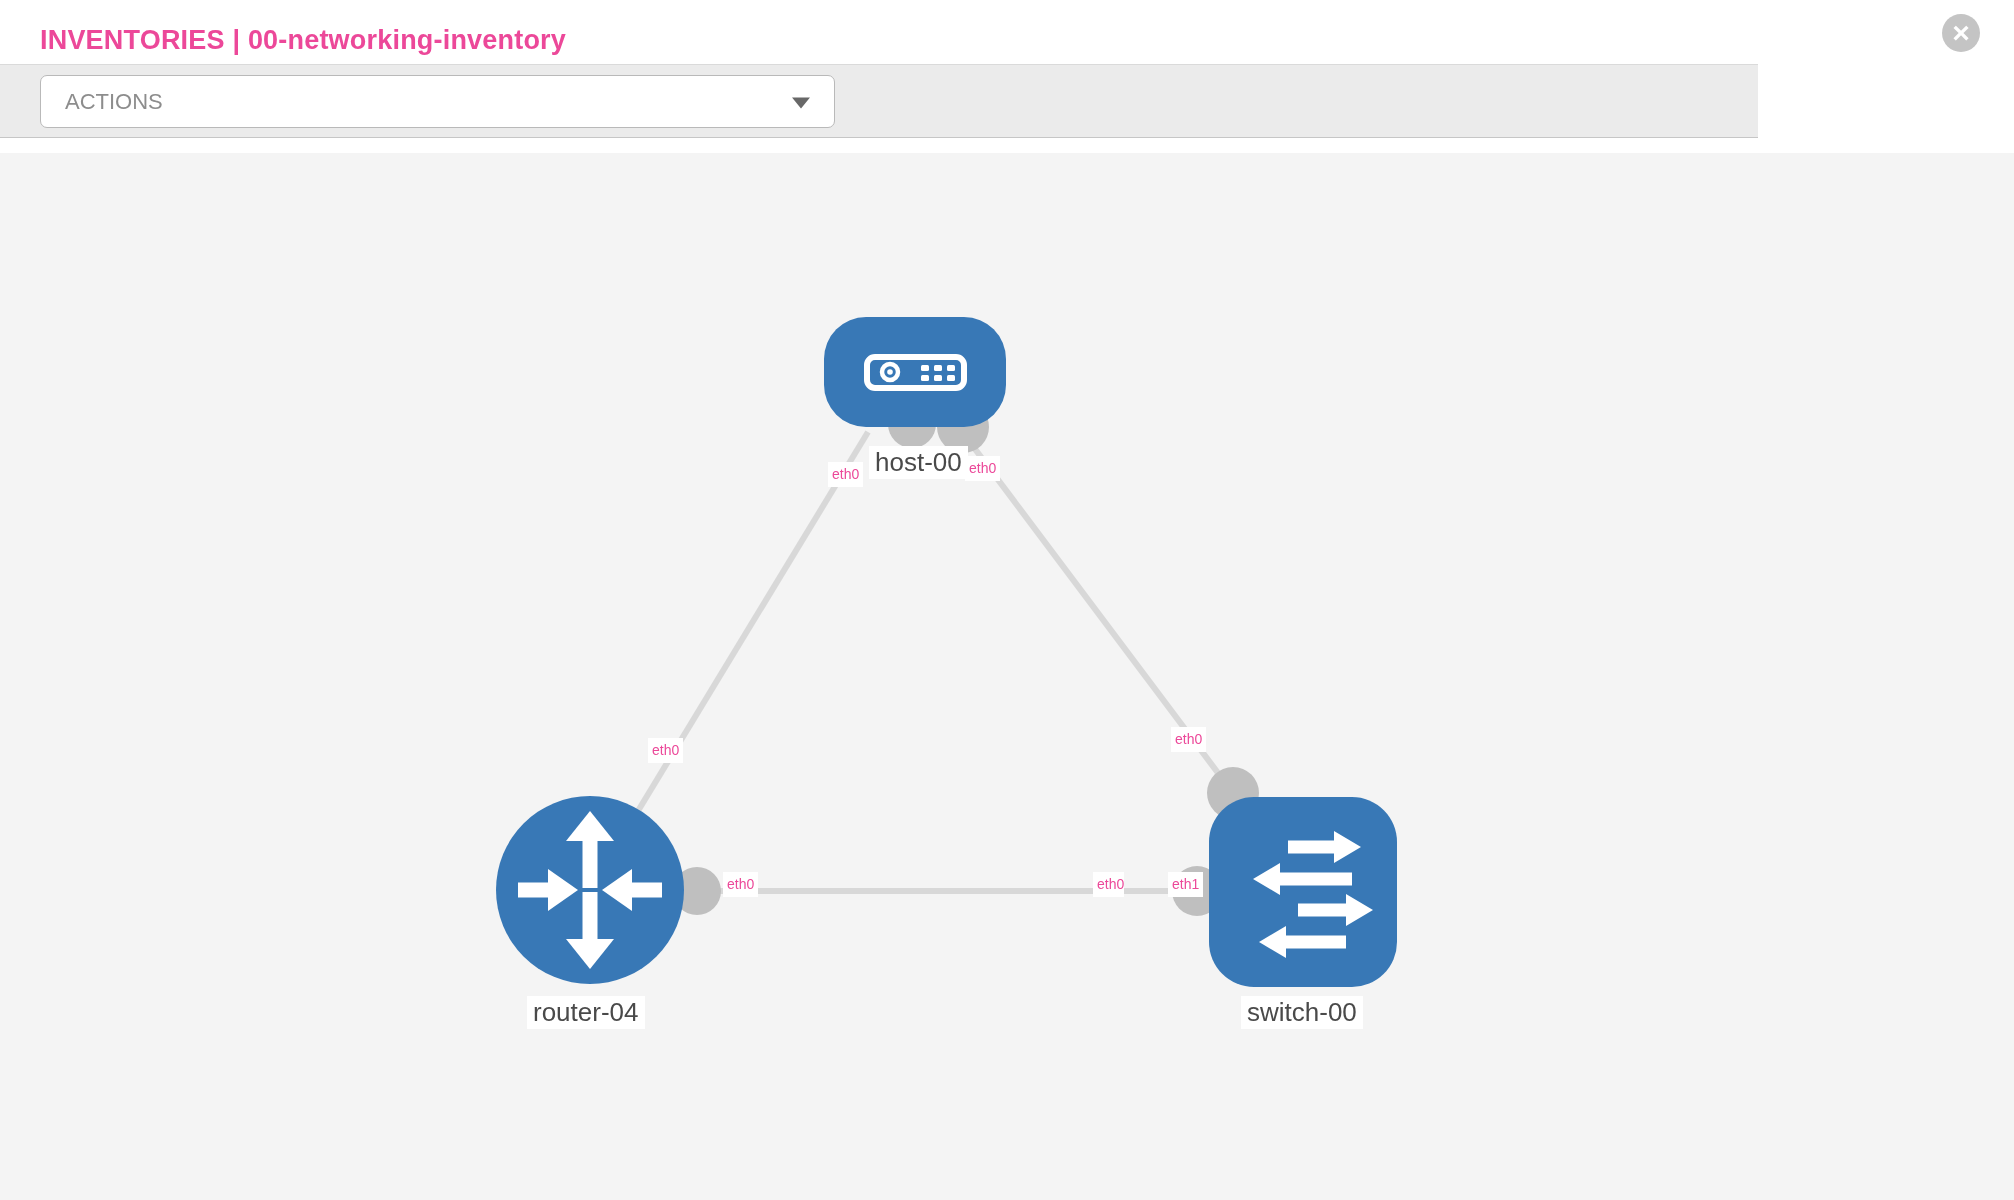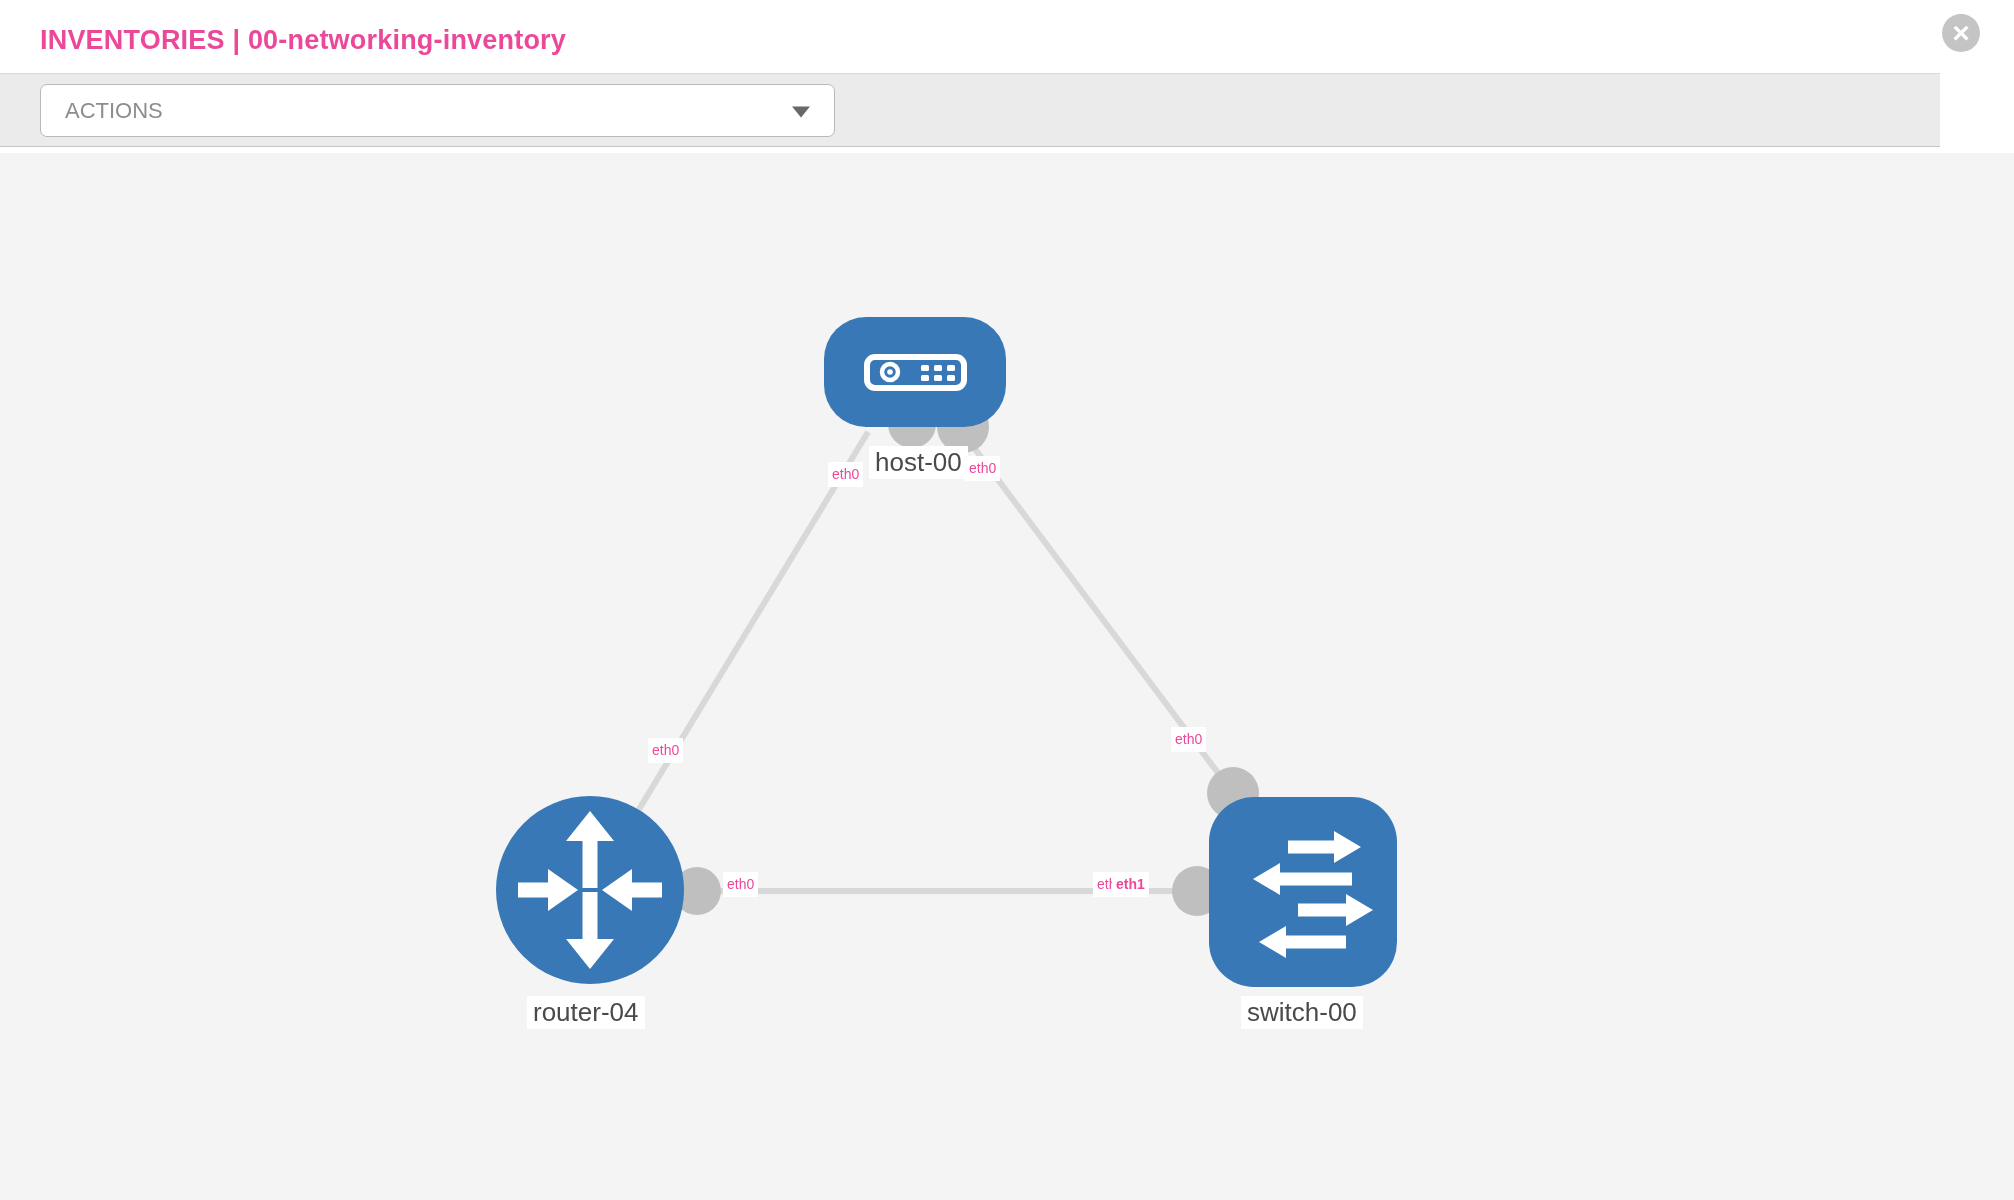--- a/index.html
+++ b/index.html
@@ -8,21 +8,21 @@
 
   
   .header { position: absolute; top: 0; left: 0; width: 2014px; height: 79px; background: #ffffff; }
   .page-title { position: absolute; left: 40px; top: 50%; transform: translateY(-50%);
                 font-size: 27px; font-weight: bold; color: #ec4899; letter-spacing: .2px; }
   .close-btn { position: absolute; right: 34px; top: 14px; width: 38px; height: 38px; border-radius: 50%;
                background: #c4c4c4; color: #fff; font-size: 30px; font-weight: bold;
                display: flex; align-items: center; justify-content: center; line-height: 1; cursor: pointer; }
 
   
-  .toolbar { position: absolute; top: 73px; left: 0; width: 1940px; height: 74px;
+  .toolbar { position: absolute; top: 64px; left: 0; width: 1758px; height: 74px;
              background: #ebebeb; border-top: 1px solid #dadada; border-bottom: 1px solid #c6c6c6; }
   .select-box { position: absolute; top: 10px; height: 53px; background: #fff;
                 border: 1.5px solid #b9b9b9; border-radius: 7px; display: flex; align-items: center;
                 padding: 0 24px; color: #8d8d8d; font-size: 22px; cursor: pointer; }
   .actions-box { left: 40px; width: 795px; }
   .search-box  { left: 1183px; width: 790px; }
   .caret { position: absolute; right: 24px; top: 50%; transform: translateY(-40%);
            width: 0; height: 0; border-left: 9px solid transparent; border-right: 9px solid transparent;
            border-top: 11px solid #686868; }
   .tool-icon { position: absolute; top: 96px; width: 40px; height: 40px; cursor: pointer; }
@@ -134,15 +134,15 @@
   <div class="graph-label node-label" style="left:869px; top:293px;">host-00</div>
   <div class="graph-label node-label" style="left:527px; top:843px;">router-04</div>
   <div class="graph-label node-label" style="left:1241px; top:843px;">switch-00</div>
 
   <div class="graph-label port-label" style="left:828px; top:309px;">eth0</div>
   <div class="graph-label port-label" style="left:965px; top:303px;">eth0</div>
   <div class="graph-label port-label" style="left:648px; top:585px;">eth0</div>
   <div class="graph-label port-label" style="left:1171px; top:574px;">eth0</div>
   <div class="graph-label port-label" style="left:723px; top:719px;">eth0</div>
   <div class="graph-label port-label back" style="left:1093px; top:719px;">eth0</div>
-  <div class="graph-label port-label front" style="left:1112px; top:719px;font-weight:bold;">eth1</div>
+  <div class="graph-label port-label front" style="left:1168px; top:719px;">eth1</div>
 
 </div>
 
 </body></html>

